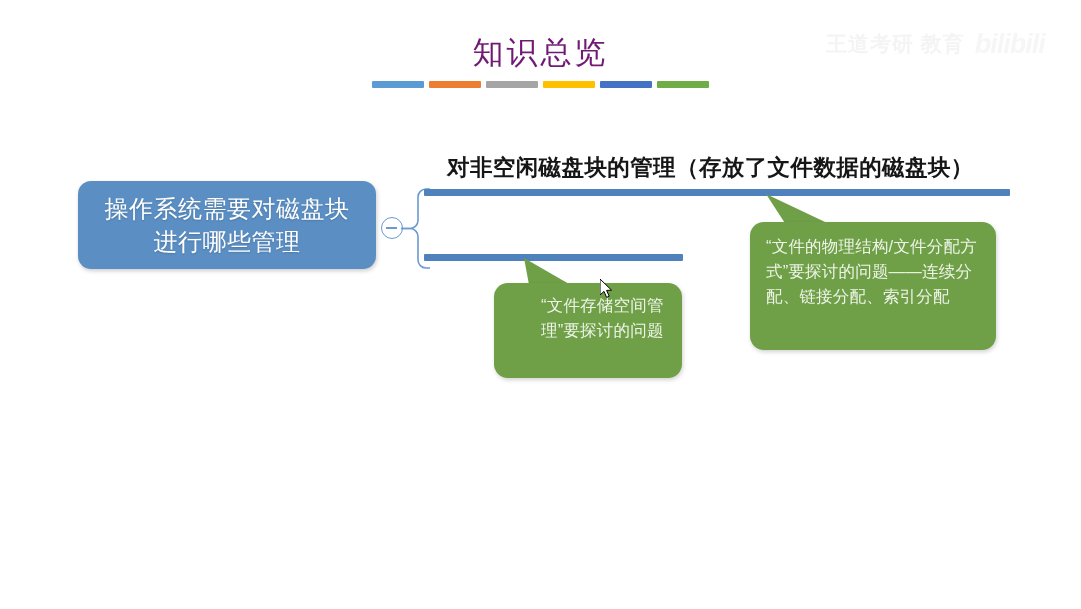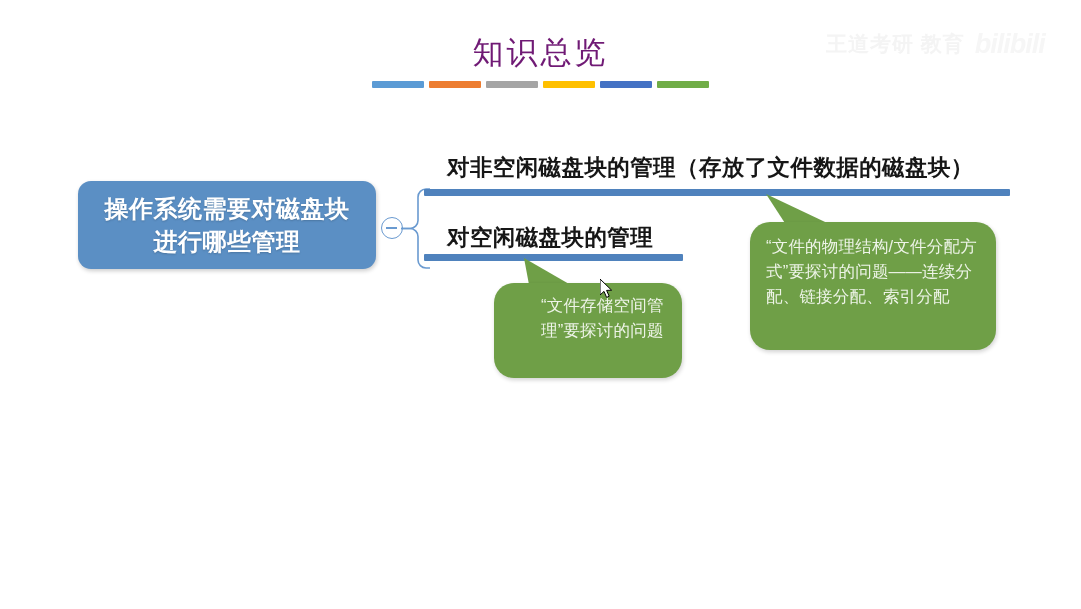--- a/index.html
+++ b/index.html
@@ -82,21 +82,21 @@
     height: 88px;
     background: #5b8fc4;
     border-radius: 13px;
     box-shadow: 1px 2px 4px rgba(0,0,0,0.20);
     display: flex;
     align-items: center;
     justify-content: center;
   }
   #root-node .root-text {
     color: #ffffff;
-    font-weight: bold;
+    font-weight: normal;
     font-size: 24px;
     line-height: 33px;
     text-align: center;
     letter-spacing: 0.5px;
     text-shadow: 0 1px 2px rgba(0,0,0,0.18);
     width: 250px;
   }
 
   
   #collapse-toggle {
@@ -149,21 +149,21 @@
   #branch-1-label { left: 447px; top: 152px; }
   #branch-1-bar   { left: 424px; top: 189px; width: 586px; }
 
   #branch-2-label { left: 447px; top: 222px; }
   #branch-2-bar   { left: 424px; top: 254px; width: 259px; }
 
   
   .callout {
     position: absolute;
     background: #6f9f47;
-    border-radius: 20px;
+    border-radius: 14px;
     box-shadow: 1px 2px 4px rgba(0,0,0,0.18);
   }
   .callout .callout-text {
     color: #eef4e8;
     font-size: 16.5px;
     line-height: 25px;
     letter-spacing: 0.2px;
     padding: 12px 14px 12px 16px;
   }
   .callout-tail {
@@ -227,21 +227,20 @@
   <div id="collapse-toggle"></div>
 
   <svg id="connector" viewBox="0 0 30 85" xmlns="http://www.w3.org/2000/svg">
     <path d="M1,42.5 H10 A8,8 0 0 0 18,34.5 V11 A8,8 0 0 1 26,3 H30" fill="none" stroke="#6a9ad0" stroke-width="1.6"></path>
     <path d="M1,42.5 H10 A8,8 0 0 1 18,50.5 V74 A8,8 0 0 0 26,82 H30" fill="none" stroke="#6a9ad0" stroke-width="1.6"></path>
   </svg>
 
   <div class="branch-label" id="branch-1-label" style="color: rgb(22, 22, 22);">对非空闲磁盘块的管理（存放了文件数据的磁盘块）</div>
   <div class="branch-bar" id="branch-1-bar" style="background: rgb(79, 130, 189);"></div>
 
-  <div class="branch-label" id="branch-2-label" style="color: rgb(22, 22, 22);">对空闲磁盘块的管理</div>
   <div class="branch-bar" id="branch-2-bar" style="background: rgb(79, 130, 189);"></div>
 
   <svg class="callout-tail" style="left:510px; top:258px; width:70px; height:32px;" viewBox="0 0 70 32" xmlns="http://www.w3.org/2000/svg">
     <polygon points="20,32 14,0 66,30" fill="#6f9f47"></polygon>
   </svg>
   <div class="callout" id="callout-left" style="background: rgb(111, 159, 71);">
     <div class="callout-text" style="color: rgb(238, 244, 232); padding-left: 47px;">“文件存储空间管理”要探讨的问题</div>
   </div>
 
   <svg class="callout-tail" style="left:766px; top:194px; width:80px; height:40px;" viewBox="0 0 80 40" xmlns="http://www.w3.org/2000/svg">

